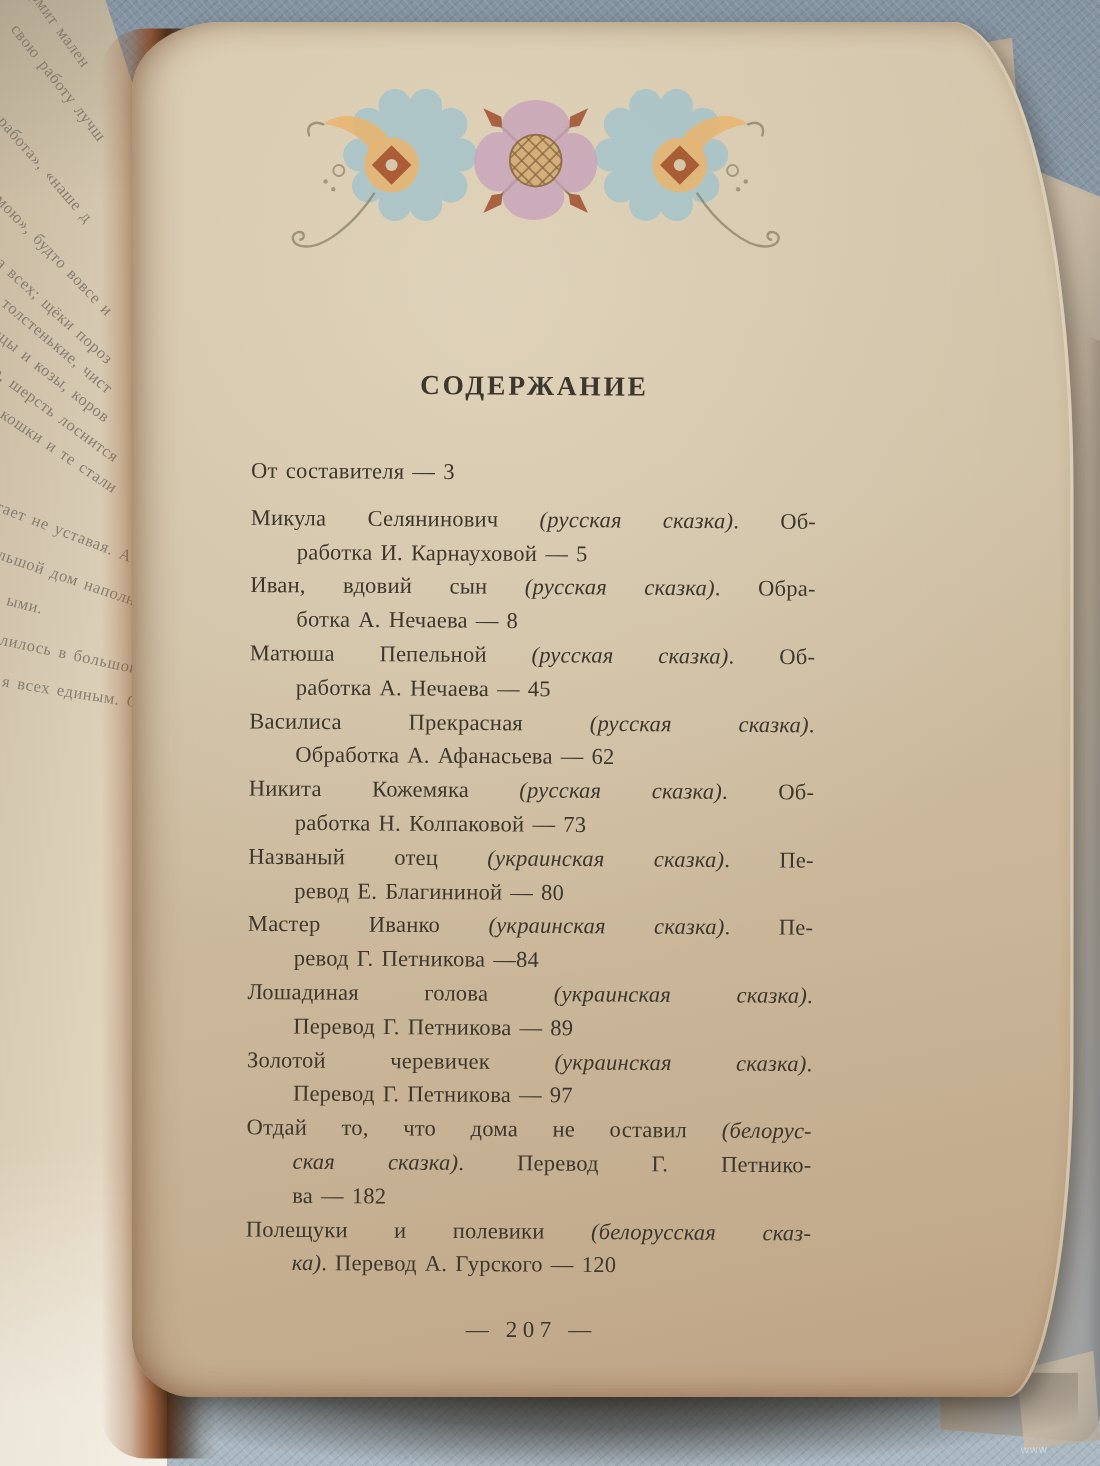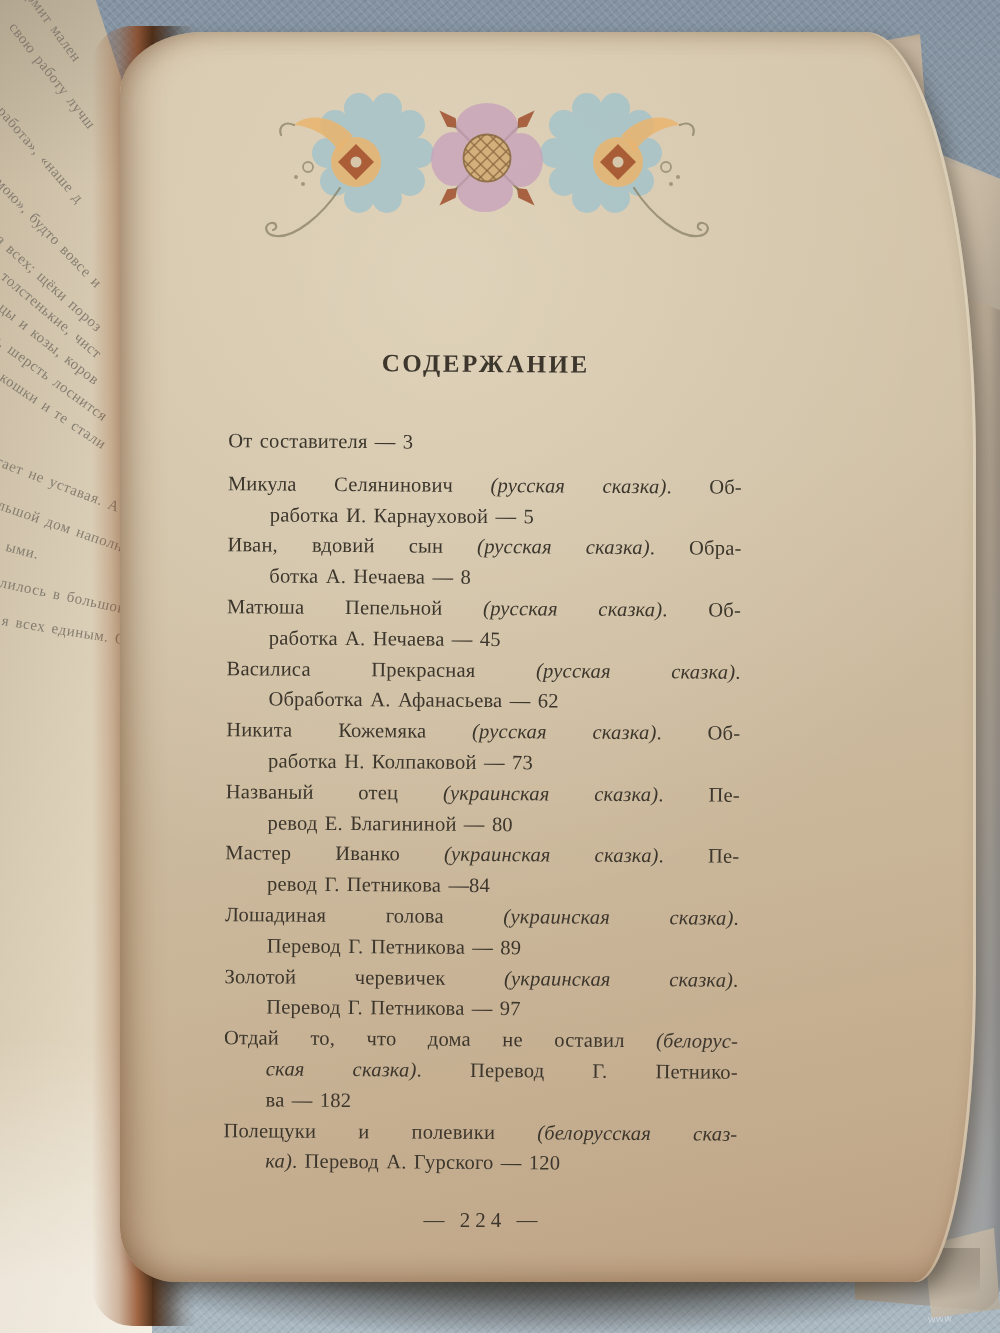--- a/index.html
+++ b/index.html
@@ -65,21 +65,21 @@
       rgba(146,84,44,0.38) 26%,
       rgba(138,66,26,0.8) 44%,
       rgba(74,38,13,0.92) 58%,
       rgba(52,30,14,0.55) 74%,
       rgba(64,44,24,0.18) 88%,
       rgba(0,0,0,0) 100%);
     border-radius:40px 0 0 40px;
   }
   
   .main-page{
-    position:absolute;left:120px;top:32px;width:856px;height:1250px;
+    position:absolute;left:120px;top:20px;width:856px;height:1250px;
     background:
       radial-gradient(120% 85% at 38% 20%, rgba(255,248,228,0.30) 0%, rgba(255,248,228,0) 60%),
       linear-gradient(168deg, var(--page) 0%, #cfc0a5 40%, #c9b598 68%, var(--page-dark) 90%, #bda183 100%);
     border-radius:82px 110px 60px 55px / 62px 430px 310px 55px;
     box-shadow:
       7px 6px 16px rgba(35,28,20,0.35),
       inset 22px 0 34px -12px rgba(95,50,20,0.42),
       inset 0 12px 20px -10px rgba(120,90,60,0.28),
       inset 0 -16px 24px -12px rgba(115,80,50,0.33),
       inset -3px 0 0 rgba(248,241,222,0.55);
@@ -263,17 +263,17 @@
           <div class="toc-line just"><span class="rm">Золотой черевичек </span><span class="it">(украинская сказка)</span><span class="rm">.</span></div>
           <div class="toc-line ind"><span class="rm">Перевод Г. Петникова — 97</span></div>
           <div class="toc-line just"><span class="rm">Отдай то, что дома не оставил </span><span class="it">(белорус-</span></div>
           <div class="toc-line ind just"><span class="it">ская сказка)</span><span class="rm">. Перевод Г. Петнико-</span></div>
           <div class="toc-line ind"><span class="rm">ва — 182</span></div>
           <div class="toc-line just"><span class="rm">Полещуки и полевики </span><span class="it">(белорусская сказ-</span></div>
           <div class="toc-line ind"><span class="it">ка)</span><span class="rm">. Перевод А. Гурского — 120</span></div>
         </div>
     </div>
 
-    <div class="pagenum">— 224 —</div>
+    <div class="pagenum">— 207 —</div>
   </div>
 
   <div class="watermark">www</div>
 </div>
 
 </body></html>

